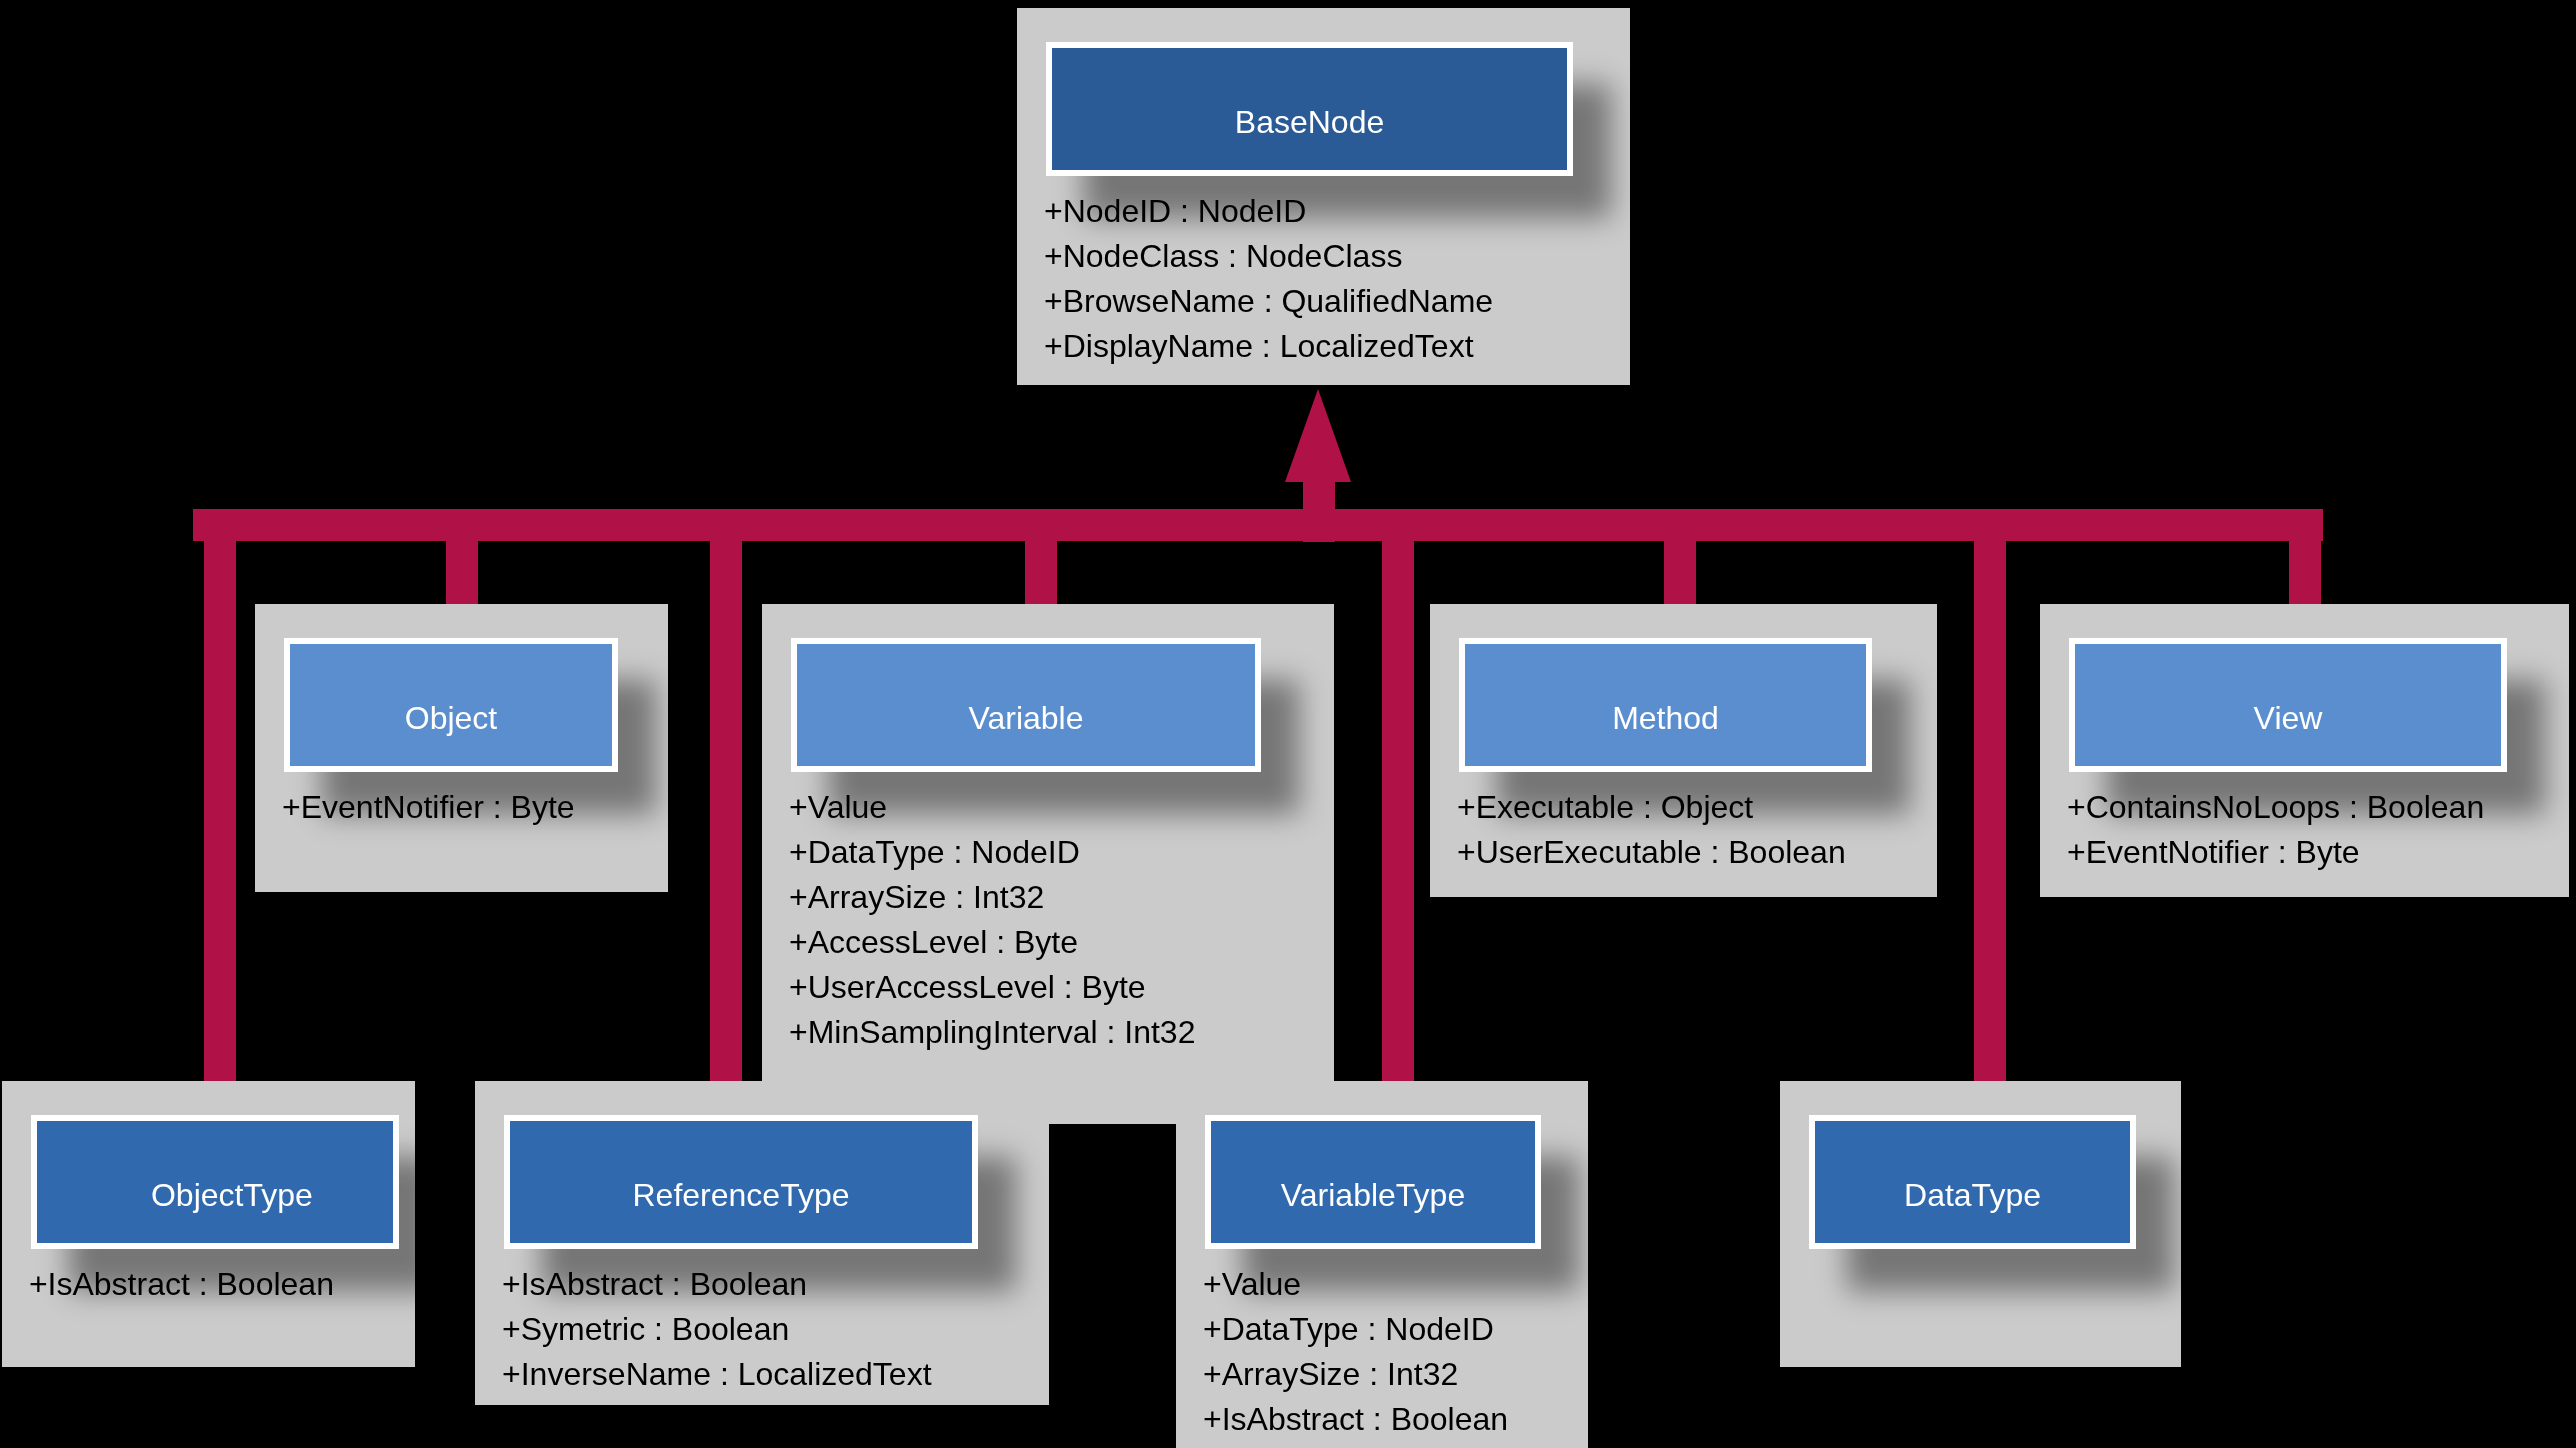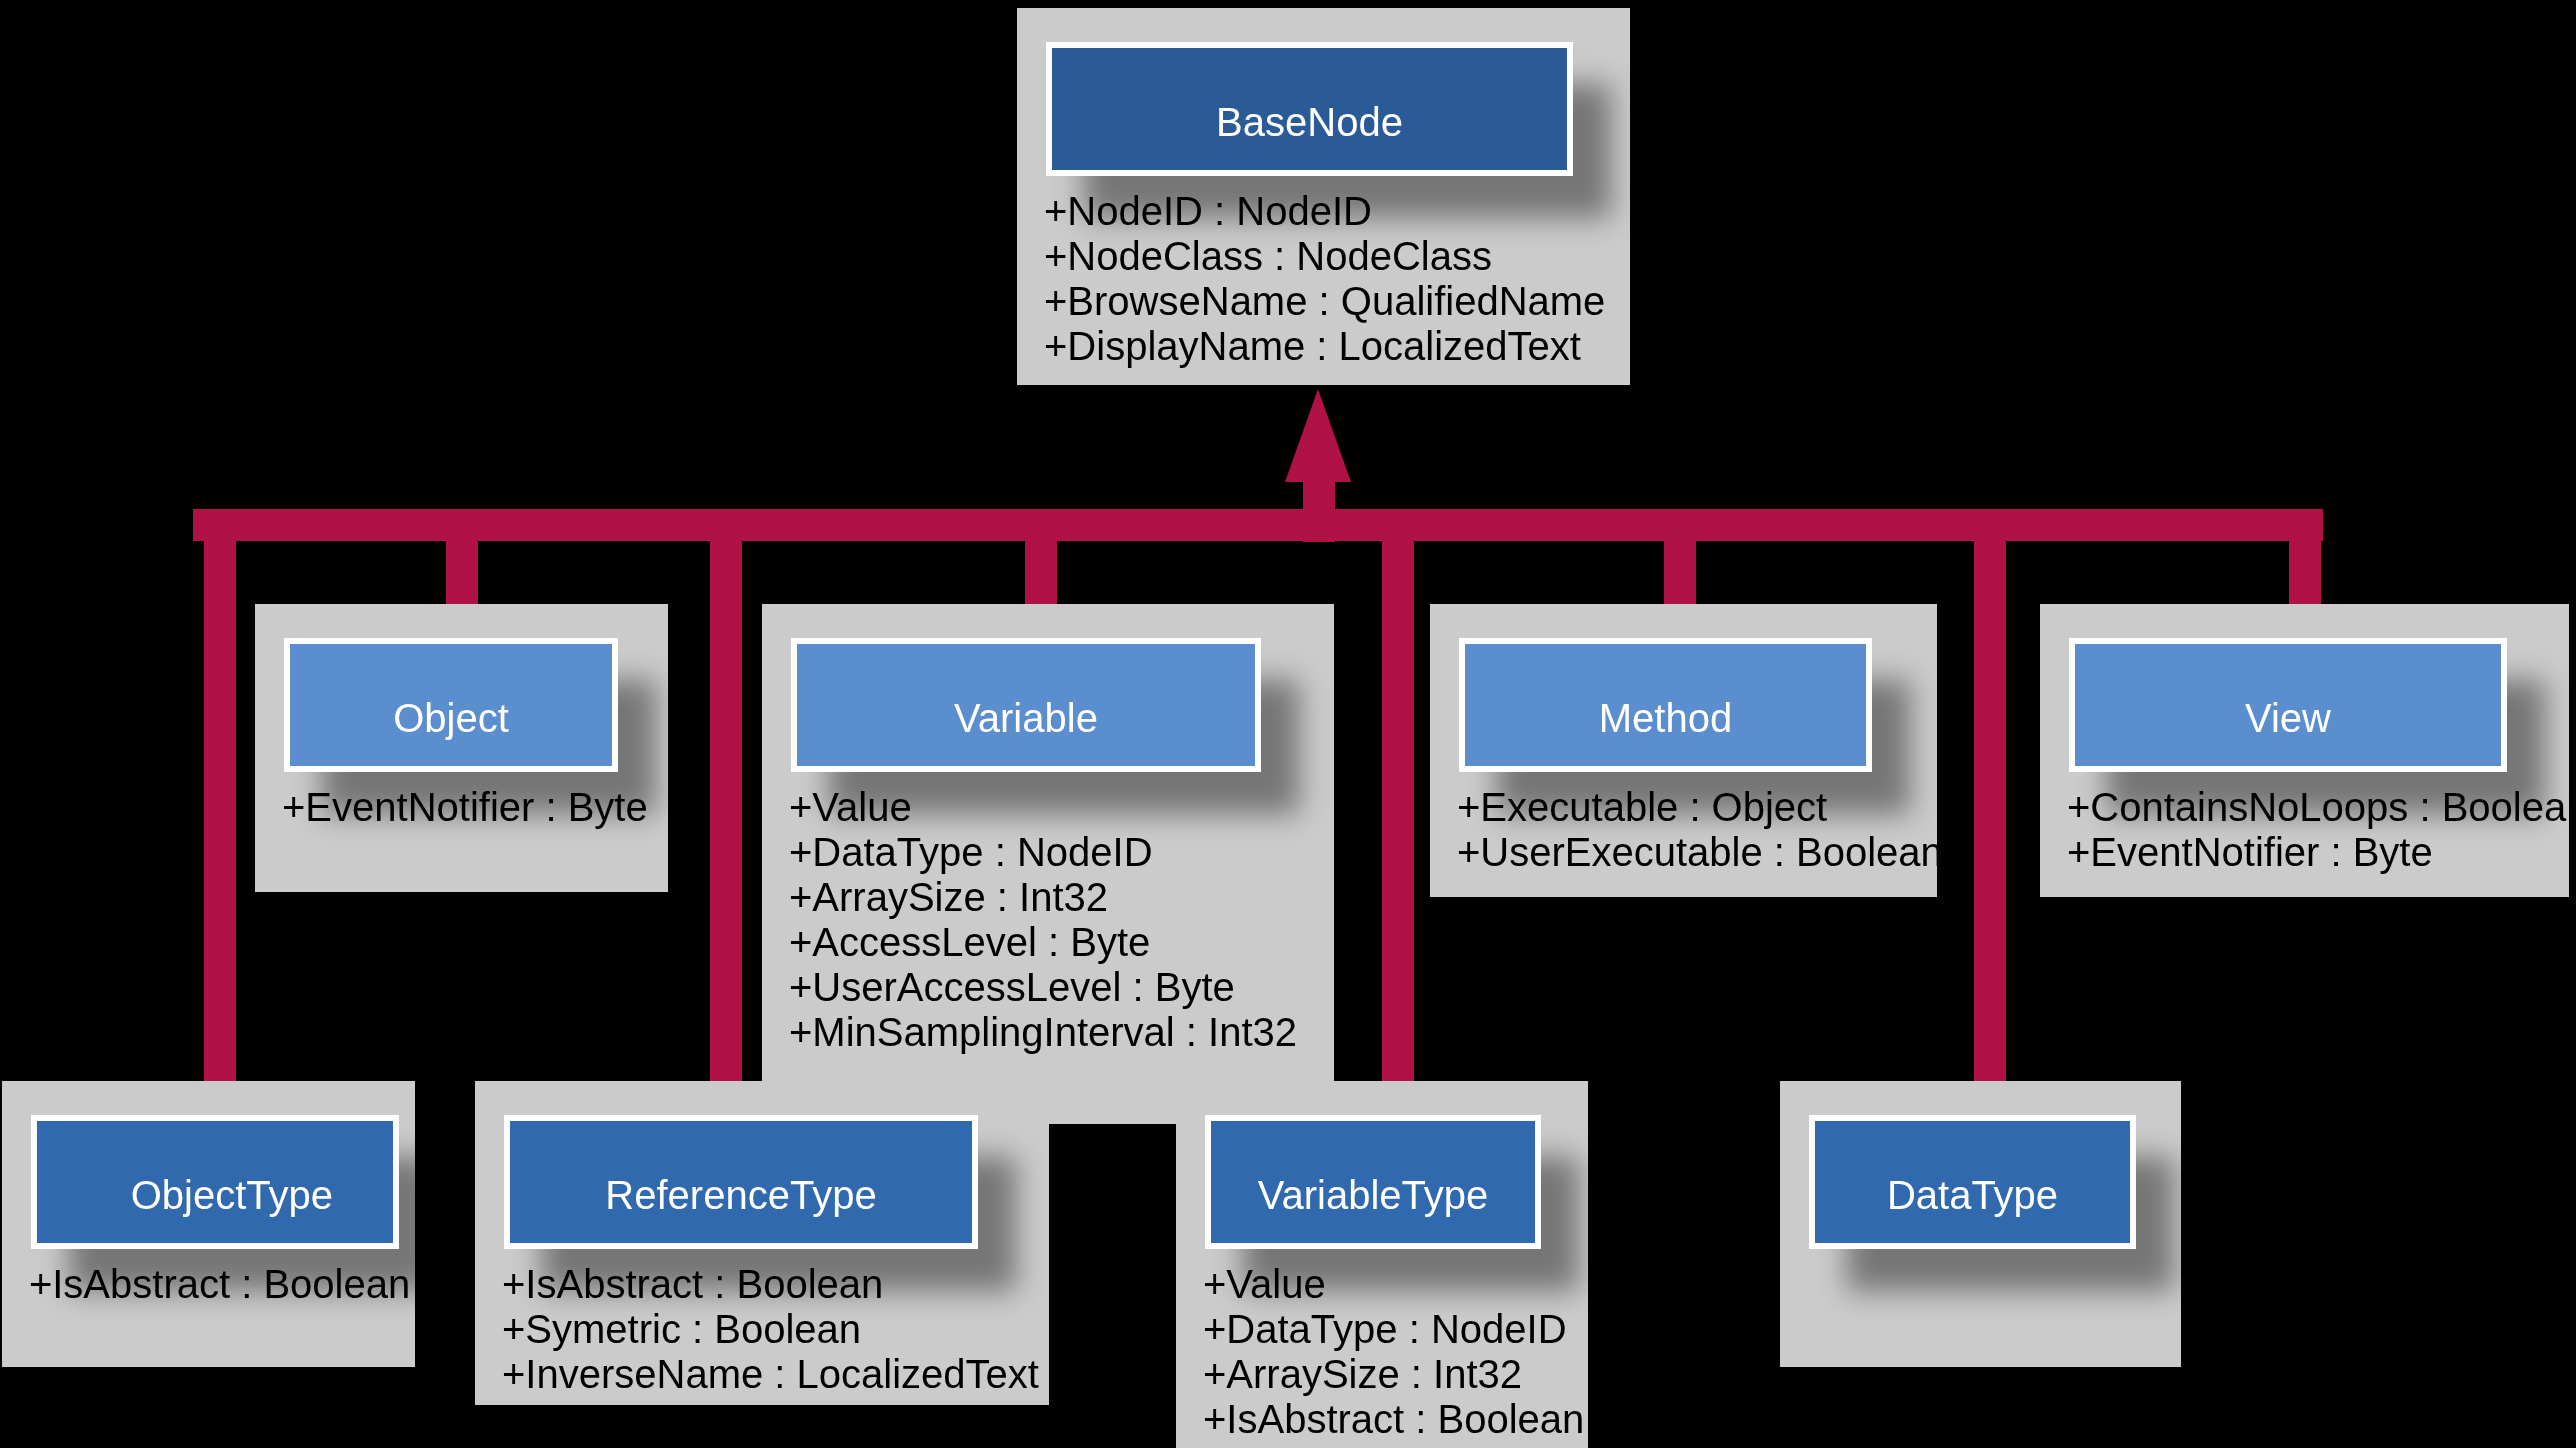--- a/index.html
+++ b/index.html
@@ -48,25 +48,25 @@
   .header{
     position:absolute;left:29px;top:34px;height:122px;
     border:6.7px solid var(--header-border,#FFF);
     display:flex;align-items:center;justify-content:center;
     box-shadow:38px 42px 27px rgba(0,0,0,0.42);
   }
   .header.dark{background:var(--header-dark-blue,#2A5B96);}
   .header.medium{background:var(--header-medium-blue,#3069AE);}
   .header.light{background:var(--header-light-blue,#5B8ECF);}
   .title{
-    color:var(--title-text,#FFF);font-size:40px;line-height:1;white-space:nowrap;margin-top:26px;
+    color:var(--title-text,#FFF);font-size:32px;line-height:1;white-space:nowrap;margin-top:26px;
   }
   .attrs{
     position:absolute;left:27px;top:181px;right:16px;
-    color:var(--attribute-text,#000);font-size:40px;line-height:45px;white-space:nowrap;
+    color:var(--attribute-text,#000);font-size:32px;line-height:45px;white-space:nowrap;
   }
   
   #node-basenode      {left:1017px;top:7.6px;   width:613px;height:377px;}
   #node-basenode      .header{width:515px;}
   #node-object        {left:255px; top:604px; width:413px;height:288px;}
   #node-object        .header{width:322px;}
   #node-variable      {left:762px; top:604px; width:572px;height:520px;}
   #node-variable      .header{width:458px;}
   #node-method        {left:1430px;top:604px; width:507px;height:293px;}
   #node-method        .header{width:401px;}

